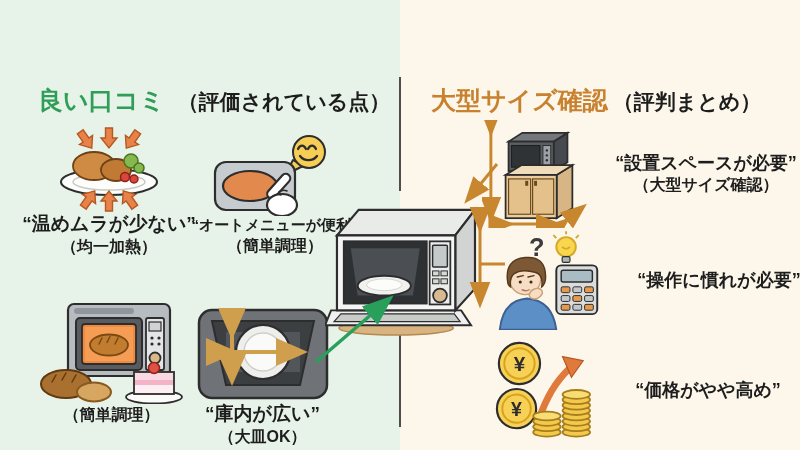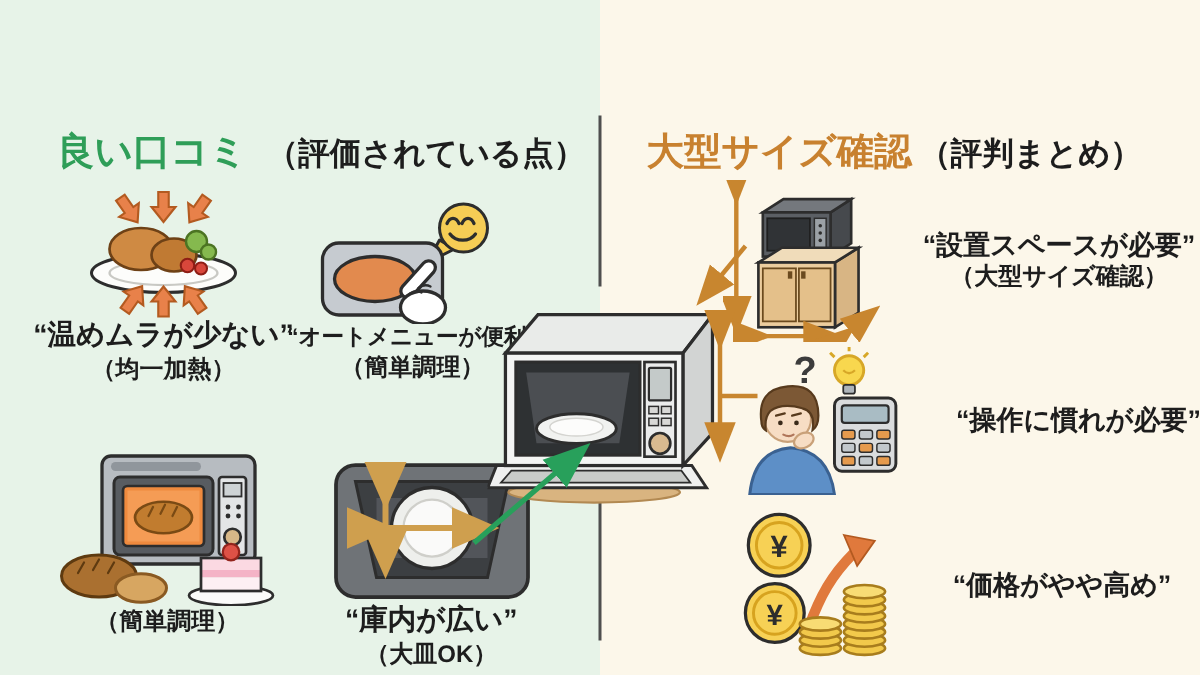--- a/index.html
+++ b/index.html
@@ -21,21 +21,21 @@
   .ch .h-main{color:var(--concern-accent,#c8812f);}
   .h-note{font-size:21px;font-weight:800;color:#1d1d1d;}
   .item{position:absolute;display:flex;flex-direction:column;align-items:center;
     text-align:center;color:#1d1d1d;}
   .quote{font-weight:800;font-size:19px;line-height:1.25;white-space:nowrap;}
   .note{font-weight:800;font-size:16px;line-height:1.35;white-space:nowrap;}
   .q-sm{font-size:15px;}
   .g1{left:14px;top:126px;width:190px;}
   .g2{left:196px;top:132px;width:158px;}
   .g3{left:14px;top:298px;width:195px;}
-  .g4{left:210px;top:306px;width:155px;text-align:right;}
+  .g4{left:185px;top:306px;width:155px;text-align:right;}
   .r-row{position:absolute;display:flex;align-items:center;gap:8px;}
   .c1{left:482px;top:120px;} .c2{left:492px;top:230px;} .c3{left:490px;top:340px;}
   .r-text{display:flex;flex-direction:column;align-items:center;text-align:center;color:#1d1d1d;width:208px;}
   .r-text .quote{font-size:18px;}
   .center-illo{position:absolute;left:325px;top:196px;}
   .overlay{position:absolute;left:0;top:0;pointer-events:none;}
   svg{display:block;}
 </style>
 </head>
 <body>

